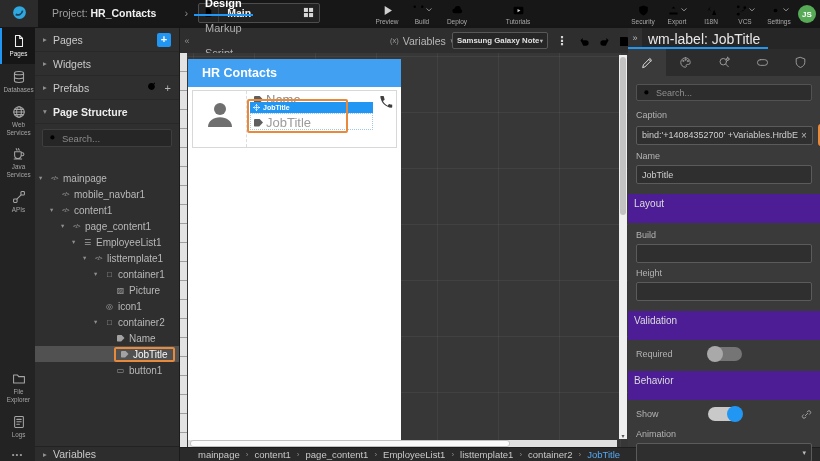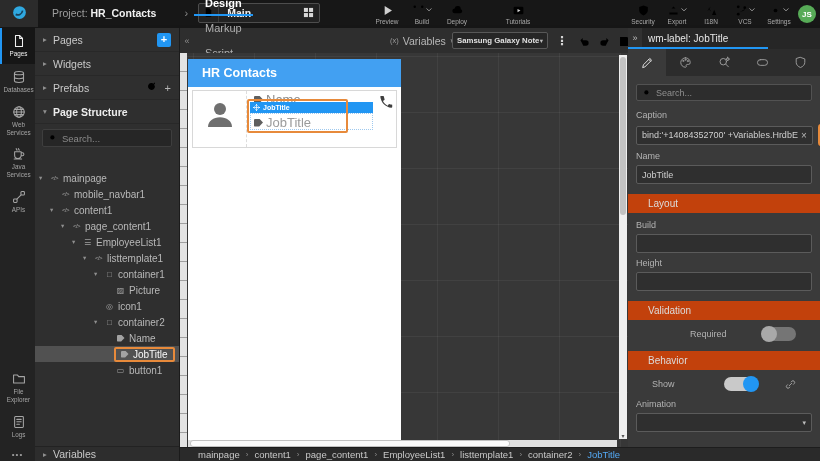--- a/index.html
+++ b/index.html
@@ -131,43 +131,43 @@
   #breadcrumb { position:absolute; left:180px; top:447px; width:640px; height:14px; background:#2a2a2a; border-top:1px solid #1d1d1d;
      display:flex; align-items:center; padding-left:18px; font-size:9.5px; }
   .bc-item { color:#c9c9c9; cursor:pointer; }
   .bc-item.last { color:#54a9f4; }
   .bc-sep { color:#8a8a8a; margin:0 6px; font-size:8px; }
 
   
   #inspector { position:absolute; left:628px; top:28px; width:192px; height:419px; background:#3a3a3a; }
   #insp-header { position:relative; height:21px; background:#262626; display:flex; align-items:center; }
   #insp-collapse { width:14px; height:21px; background:#313131; color:#bdbdbd; font-size:9px; text-align:center; line-height:21px; cursor:pointer; }
-  #insp-title { margin-left:6px; font-size:10px; color:#e8e8e8; }
+  #insp-title { margin-left:6px; font-size:14px; color:#e8e8e8; }
   #insp-underline { position:absolute; left:0; bottom:0; width:140px; height:2px; background:#2196F3; }
   #insp-tabs { height:27px; background:#2c2c2c; display:flex; }
   .insp-tab { flex:1; display:flex; align-items:center; justify-content:center; color:#9a9a9a; cursor:pointer; }
   .insp-tab svg { width:13px; height:13px; }
   .insp-tab.active { background:#3a3a3a; color:#e2e2e2; }
   #insp-body { padding:8px 8px 0; }
   #insp-search { height:17px; background:#2d2d2d; border:1px solid #525252; border-radius:2px; display:flex; align-items:center;
      padding:0 6px; color:#8f8f8f; margin-bottom:9px; }
   #insp-search svg { width:8px; height:8px; }
   #insp-search .ph { font-size:9px; margin-left:5px; }
   .f-label { font-size:9px; color:#b3b3b3; margin:5px 0 4px; }
   .f-input { height:19px; background:#2f2f2f; border:1px solid #5b5b5b; border-radius:2px; display:flex; align-items:center;
      padding:0 5px; font-size:9px; color:#cfcfcf; }
   .f-input .val { flex:1; white-space:nowrap; overflow:hidden; }
   .f-input .clear { color:#b5b5b5; font-size:10px; margin-left:3px; cursor:pointer; }
   #caption-row { display:flex; align-items:center; }
   #caption-row .f-input { flex:1; }
   .link-btn { width:22px; height:22px; margin-left:5px; border:2px solid #e78a3b; border-radius:3px; display:flex;
      align-items:center; justify-content:center; color:#cfcfcf; cursor:pointer; flex:none; }
   .link-btn svg, .link-plain svg { width:11px; height:11px; }
-  .sec-header { margin:10px -8px 7px; height:19px; background:#c2410c; line-height:19px; padding:0 20px; font-size:10px; color:#dcdcdc; }
-  .toggle-row { display:flex; align-items:center; margin:4px 16px 8px;justify-content:flex-end; }
+  .sec-header { margin:10px -8px 7px; height:29px; background:#4c1d95; line-height:19px; padding:0 6px; font-size:10px; color:#dcdcdc; }
+  .toggle-row { display:flex; align-items:center; margin:4px 0 8px; }
   .toggle-row .f-label { margin:0; width:58px; }
   .toggle { position:relative; width:34px; height:14px; border-radius:7px; margin-left:14px; cursor:pointer; }
   .toggle .knob { position:absolute; top:-1px; width:16px; height:16px; border-radius:50%; }
   .toggle.off { background:#757575; } .toggle.off .knob { left:-1px; background:#a9a9a9; }
   .toggle.on { background:#c9c9c9; } .toggle.on .knob { right:-1px; background:#2196F3; }
   .toggle-row .link-plain { margin-left:auto; color:#b5b5b5; cursor:pointer; }
   .select-caret { color:#bdbdbd; font-size:7px; }
 </style>
 </head>
 <body>

